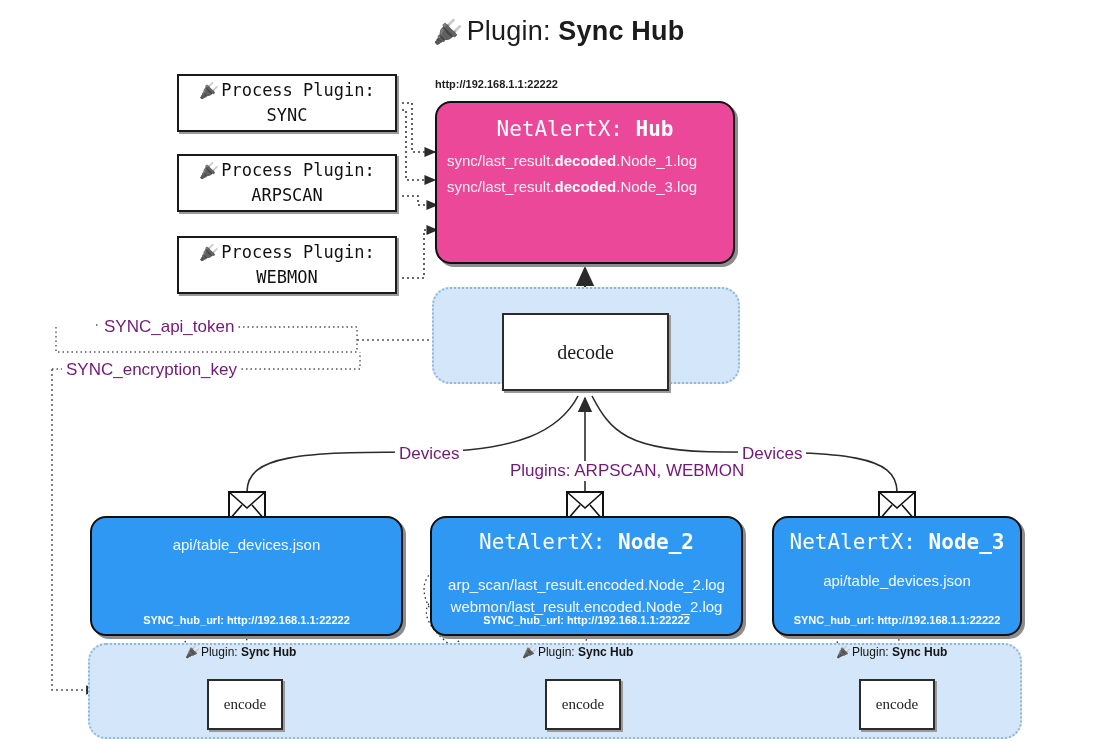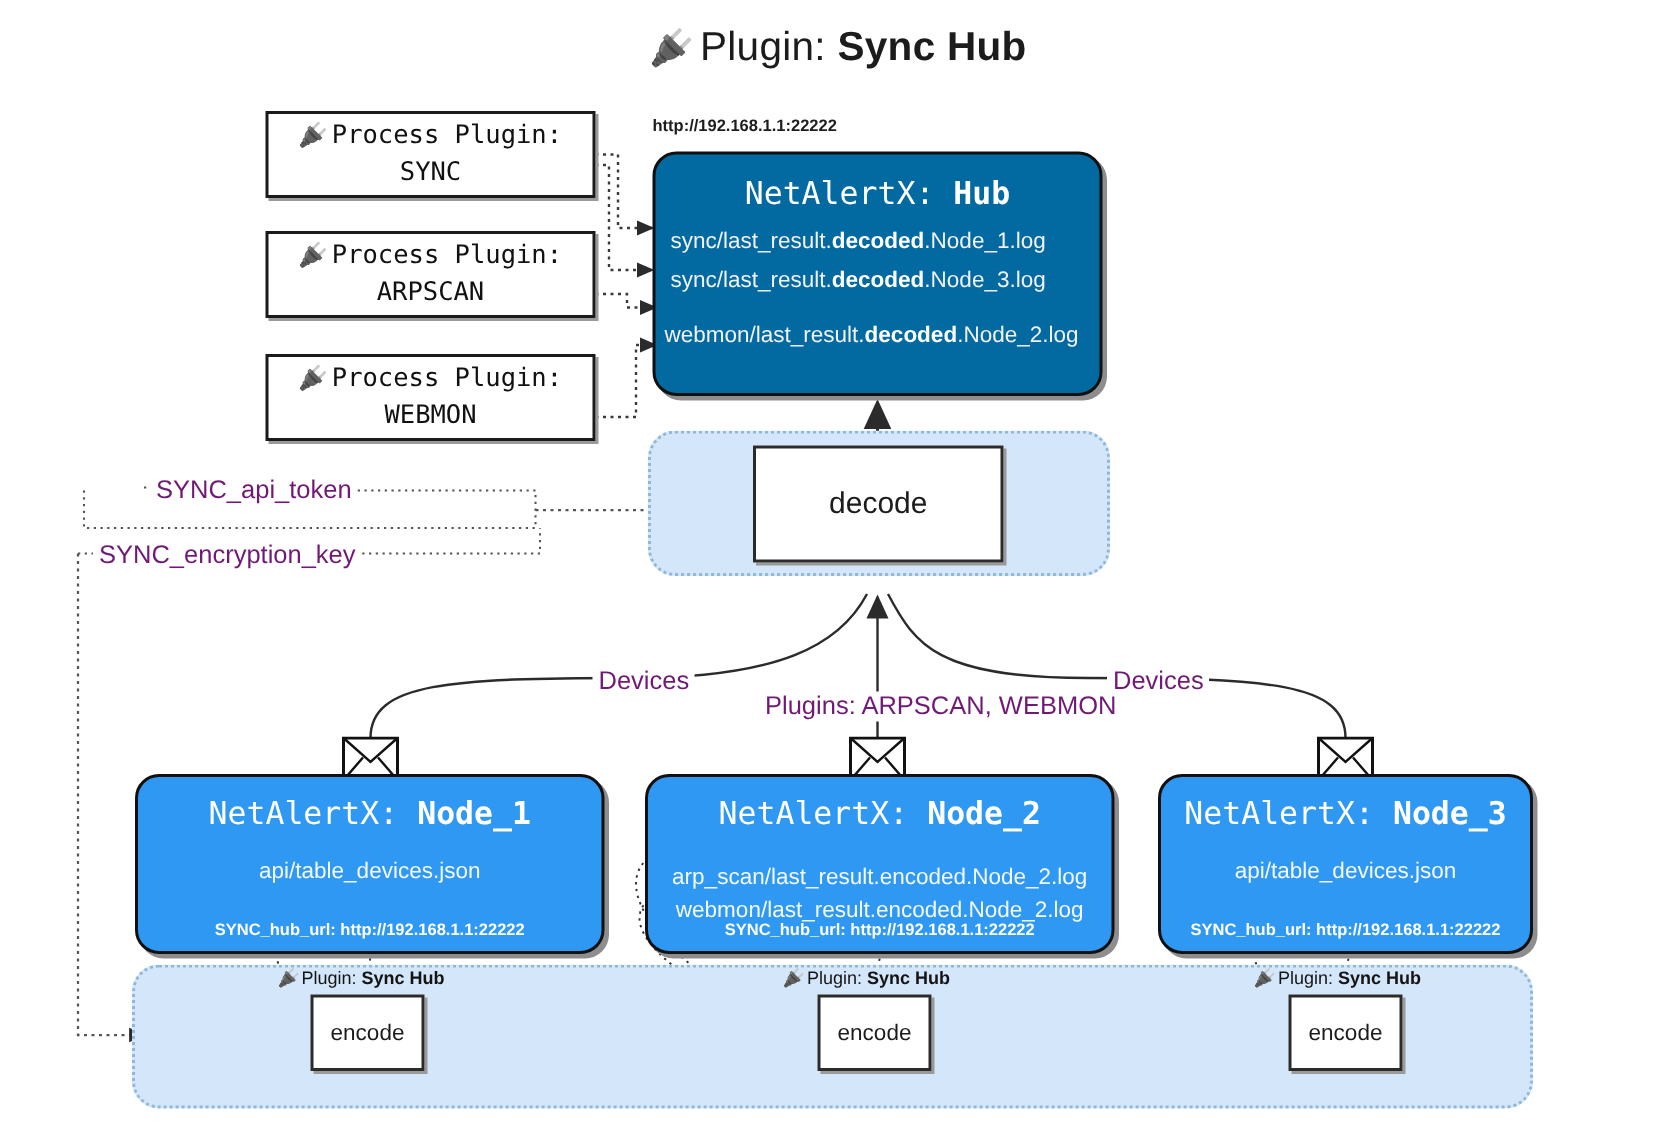--- a/index.html
+++ b/index.html
@@ -33,21 +33,21 @@
     display:flex;flex-direction:column;
     align-items:center;justify-content:center;
     line-height:1.5;
   }
   .pbox .r1{white-space:nowrap;}
   .pbox .r1 .plug{display:inline-block;transform:scaleX(-1);font-size:16px;margin-right:2px;font-family:"DejaVu Sans",sans-serif;}
 
   
   .hub{
     position:absolute;
-    background:#0369a1;
+    background:#ec4899;
     border:2px solid #101010;
     border-radius:16px;
     box-shadow:3px 3px 0 0 #8d8d8d;
     box-sizing:border-box;
     color:#ffffff;
   }
   .hub .hname{
     text-align:center;
     font-family:"DejaVu Sans Mono","Liberation Mono",monospace;
     font-size:21px;margin-top:14px;
@@ -71,22 +71,23 @@
     border:2px dotted #8fb8da;
     border-radius:18px;
     box-sizing:border-box;
   }
   .whitebox{
     position:absolute;background:#ffffff;
     border:2px solid #2b2b2b;
     box-shadow:2px 2px 0 0 #9a9a9a;
     box-sizing:border-box;
     display:flex;align-items:center;justify-content:center;
-    font-family:Liberation Sans, sans-serif;
+    font-family:Liberation Serif, serif;
     color:#1c1c1c;
+    margin-top:16px;
   }
   .whitebox.big{font-size:20px;}
   .whitebox.small{font-size:15px;}
 
   
   .node{
     position:absolute;
     background:#2f98f2;
     border:2px solid #101010;
     border-radius:16px;
@@ -199,22 +200,21 @@
 
   <div class="huburl" style="left:435px;top:78px;width:300px;">http://192.168.1.1:22222</div>
 
   <div class="hub" style="left:435px;top:101px;width:300px;height:163px;">
     <div class="hname">
       <span>NetAlertX:</span>
       <b>Hub</b>
     </div>
     <div style="margin-top:12px;">
       <div class="hrow" style="margin-bottom:11px;"><span>sync/last_result.</span><b>decoded</b><span>.Node_1.log</span></div>
-      <div class="hrow" style="margin-bottom:22px;"><span>sync/last_result.</span><b>decoded</b><span>.Node_3.log</span></div>
-      <div class="hrow" style="margin-left:-4px;"><span>webmon/last_result.</span><b>decoded</b><span>.Node_2.log</span></div>
+      <div class="hrow" style="margin-bottom:3px;"><span>sync/last_result.</span><b>decoded</b><span>.Node_3.log</span></div>
     </div>
   </div>
 
   <div class="lzone" style="left:432px;top:287px;width:308px;height:97px;"></div>
   <div class="whitebox big" style="left:502px;top:297px;width:167px;height:78px;">decode</div>
 
   <div class="elabel" style="left:100px;top:317px;">SYNC_api_token</div>
   <div class="elabel" style="left:62px;top:360px;">SYNC_encryption_key</div>
 
   <div class="elabel" style="left:395px;top:444px;">Devices</div>
@@ -228,24 +228,20 @@
   <svg class="env" style="left:566px;top:491px;" width="38" height="30" viewBox="0 0 38 30">
     <rect x="1" y="1" width="36" height="28" fill="#fff" stroke="#121212" stroke-width="2"></rect>
     <path d="M1,1 L19,17 L37,1 M1,29 L14,14 M37,29 L24,14" fill="none" stroke="#121212" stroke-width="1.6"></path>
   </svg>
   <svg class="env" style="left:878px;top:491px;" width="38" height="30" viewBox="0 0 38 30">
     <rect x="1" y="1" width="36" height="28" fill="#fff" stroke="#121212" stroke-width="2"></rect>
     <path d="M1,1 L19,17 L37,1 M1,29 L14,14 M37,29 L24,14" fill="none" stroke="#121212" stroke-width="1.6"></path>
   </svg>
 
   <div class="node" style="left:90px;top:516px;width:313px;height:120px;">
-    <div class="nname">
-      <span>NetAlertX:</span>
-      <b>Node_1</b>
-    </div>
     <div class="nrow" style="margin-top:16px;">api/table_devices.json</div>
     <div class="nurl">SYNC_hub_url: http://192.168.1.1:22222</div>
   </div>
 
   <div class="node" style="left:430px;top:516px;width:313px;height:120px;">
     <div class="nname">
       <span>NetAlertX:</span>
       <b>Node_2</b>
     </div>
     <div class="nrow" style="margin-top:20px;">arp_scan/last_result.encoded.Node_2.log</div>

